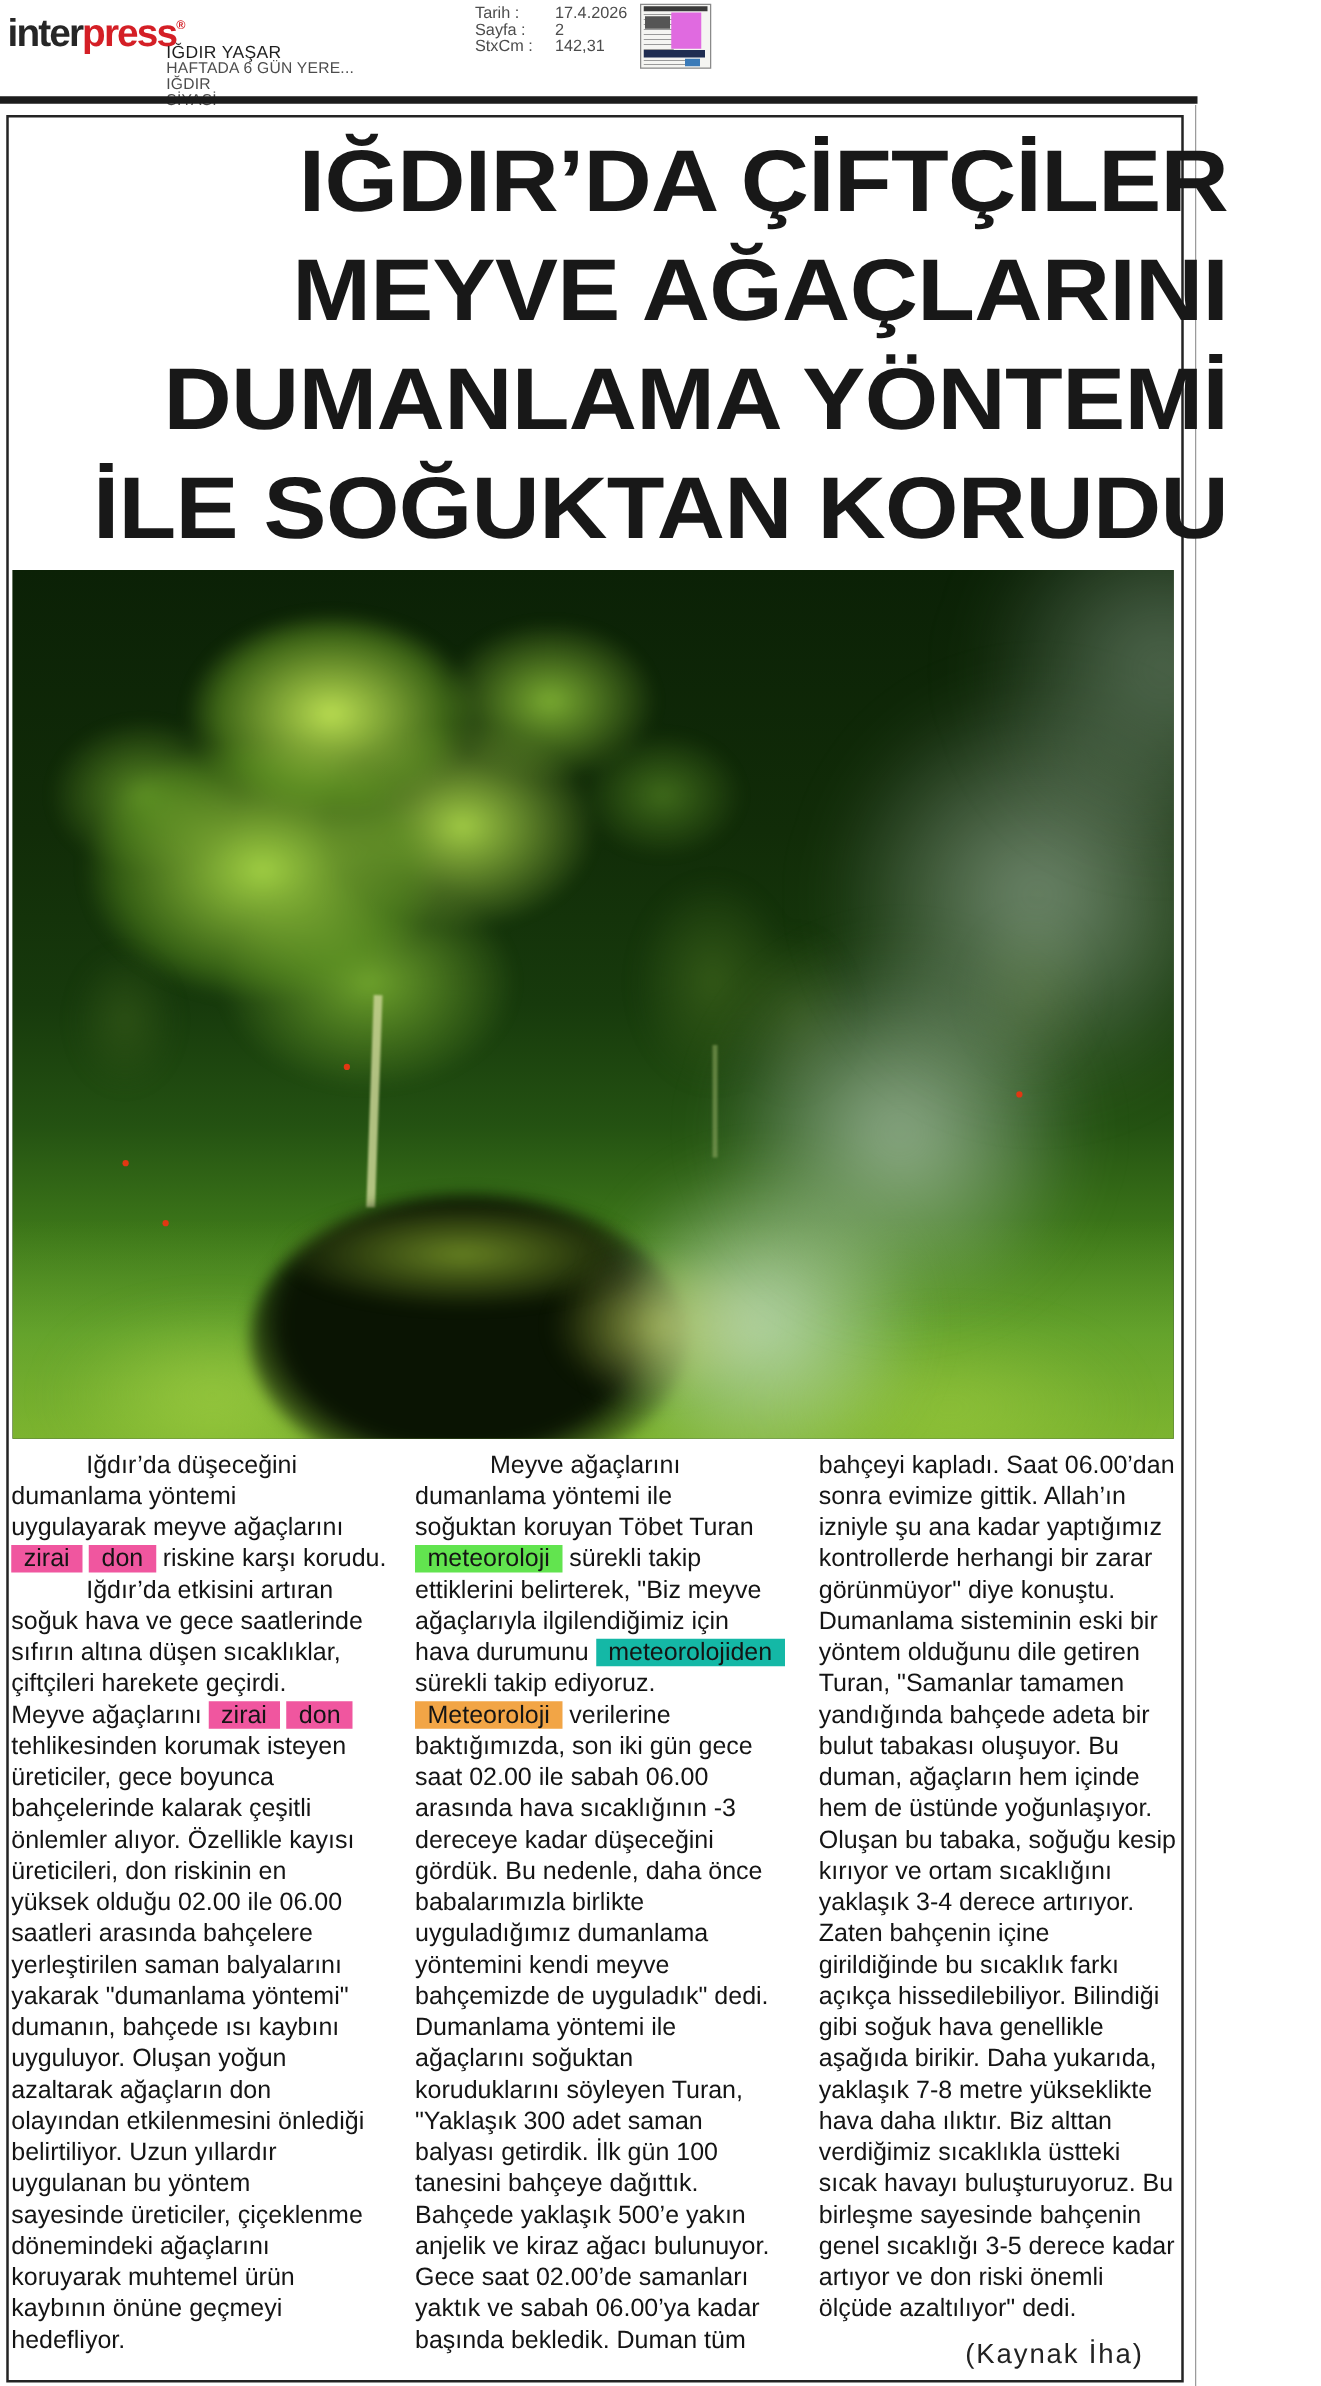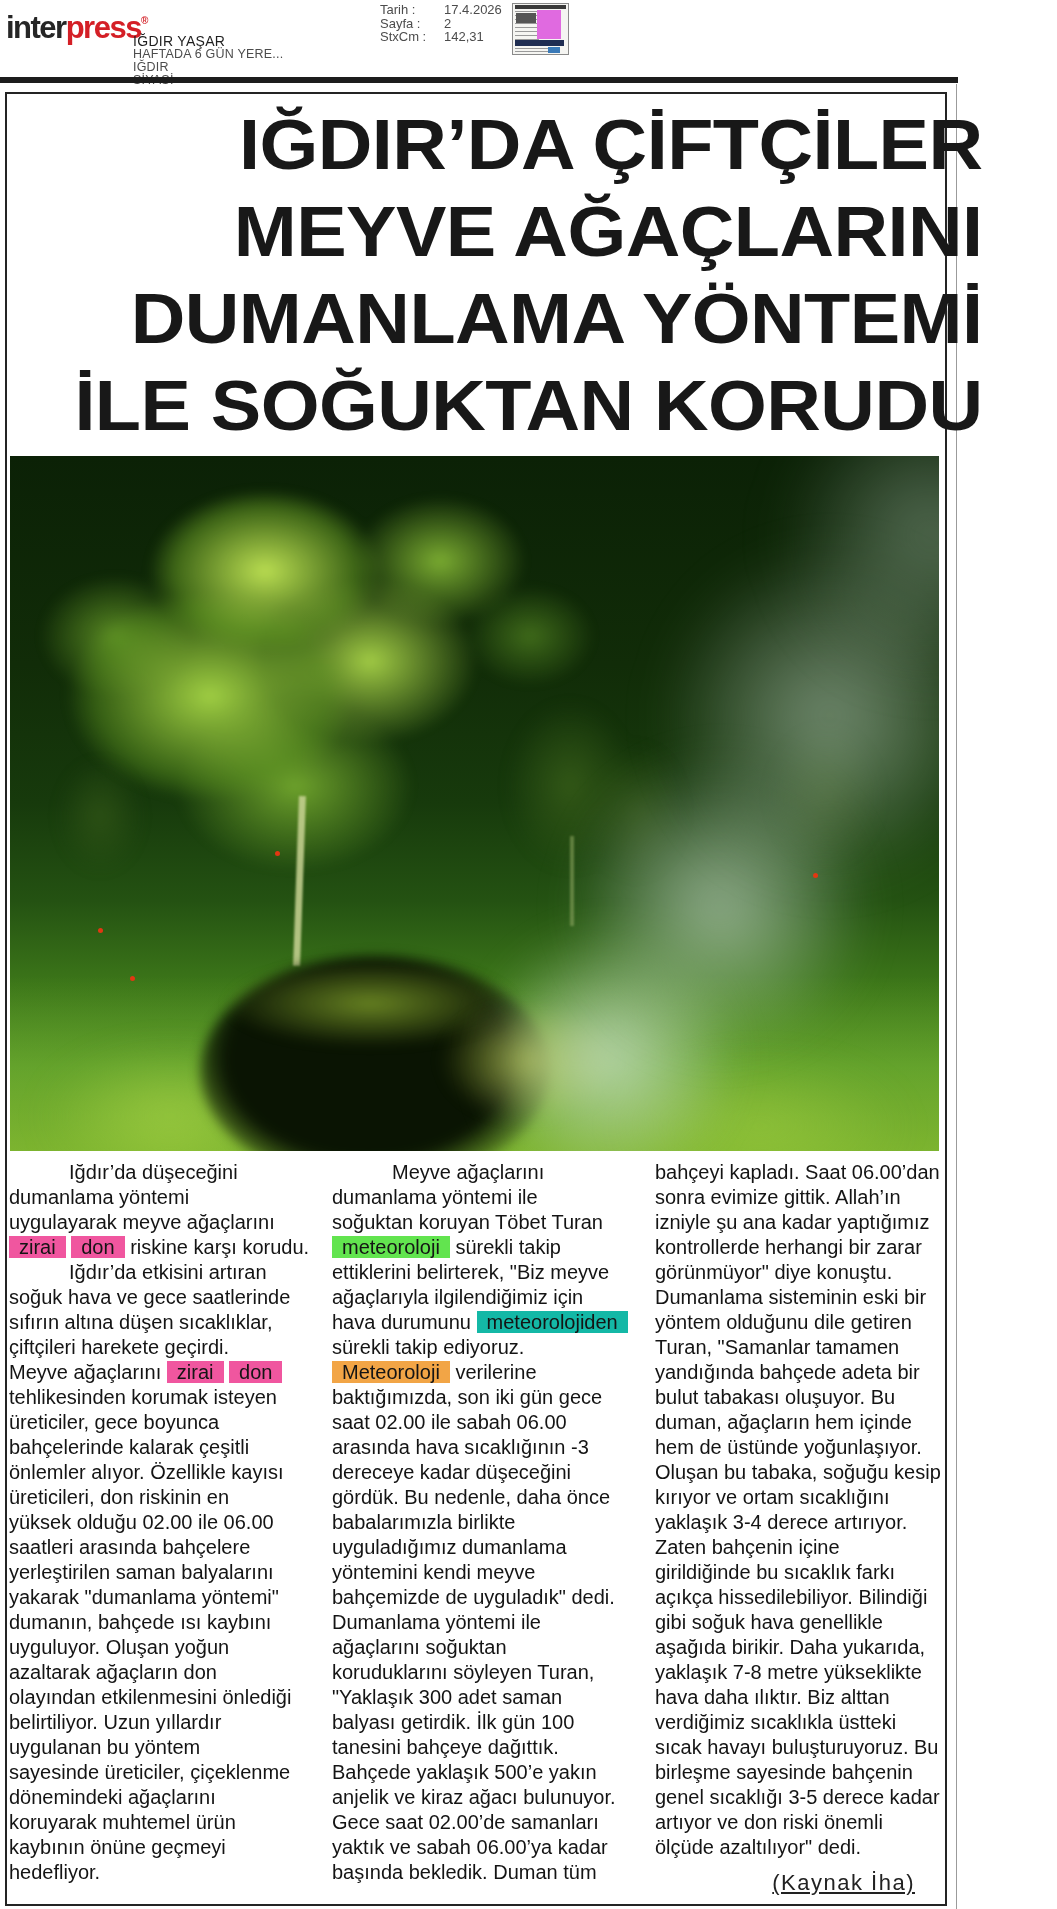--- a/index.html
+++ b/index.html
@@ -72,21 +72,21 @@
   .ph-grass2{left:600px;top:600px;width:300px;height:140px;border-radius:50%;filter:blur(18px);background:radial-gradient(ellipse,rgba(180,220,74,.4),transparent 70%);}
   .ph-dot{width:5px;height:5px;border-radius:50%;background:#e23712;filter:blur(.5px);}
 
   
   .bodytext{position:absolute;left:2px;top:1066px;width:932px;display:flex;}
   .tcol{width:323px;flex:0 0 auto;}
   .tcol.c3{width:286px;}
   .tline{font-size:20px;line-height:25px;color:#141414;white-space:nowrap;}
   .tline.indent{padding-left:60px;}
   .hl{padding:0 10px;}
-  .source{margin-top:10px;text-align:right;padding-right:26px;font-size:22px;letter-spacing:1.5px;color:#222;white-space:nowrap;text-decoration:underline;}
+  .source{margin-top:10px;text-align:right;padding-right:26px;font-size:22px;letter-spacing:1.5px;color:#222;white-space:nowrap;}
 </style>
 </head>
 <body>
 
 <div class="mon-header">
   <div class="logo"><span class="p1">inter</span><span class="p2">press</span><sup>®</sup></div>
 
   <div class="pub">
     <div class="name">IĞDIR YAŞAR</div>
     <div class="sub">HAFTADA 6 GÜN YERE...</div>

